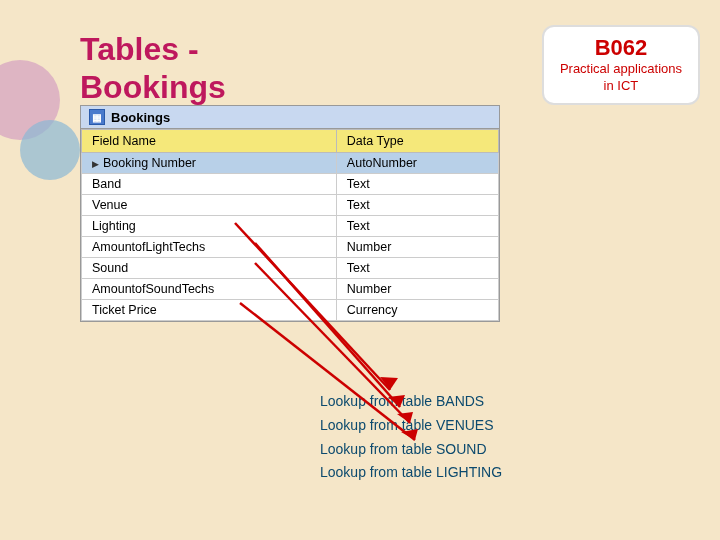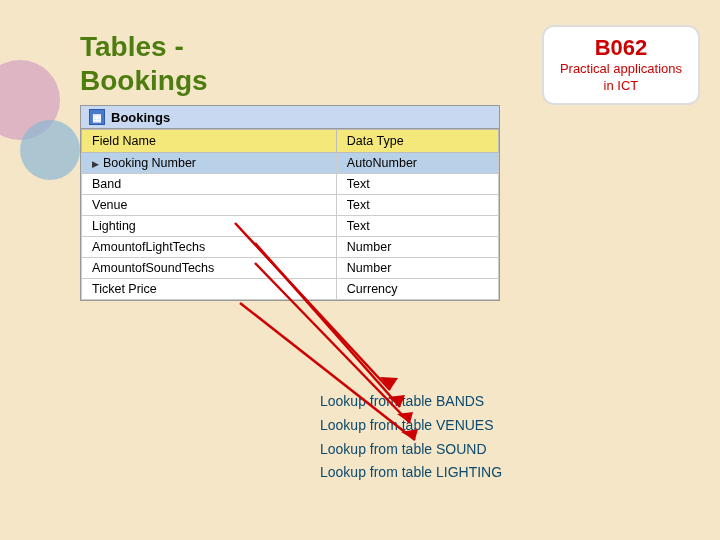--- a/index.html
+++ b/index.html
@@ -50,23 +50,23 @@
       left: 80px;
       right: 10px;
       bottom: 10px;
       z-index: 1;
     }
 
     .title-block {
       position: absolute;
       top: 10px;
       left: 0;
-      font-size: 28px;
+      font-size: 32px;
       font-weight: bold;
-      color: #4d7c0f;
+      color: #be185d;
       line-height: 1.2;
     }
 
     .badge {
       position: absolute;
       top: 5px;
       right: 10px;
       background: white;
       border-radius: 12px;
       padding: 8px 16px;
@@ -228,20 +228,24 @@
           </tr>
           <tr>
             <td>Lighting</td>
             <td>Text</td>
           </tr>
           <tr>
             <td>AmountofLightTechs</td>
             <td>Number</td>
           </tr>
           <tr>
+            <td>Sound</td>
+            <td>Text</td>
+          </tr>
+          <tr>
             <td>AmountofSoundTechs</td>
             <td>Number</td>
           </tr>
           <tr>
             <td>Ticket Price</td>
             <td>Currency</td>
           </tr>
         </tbody>
     </table>
   </div>

